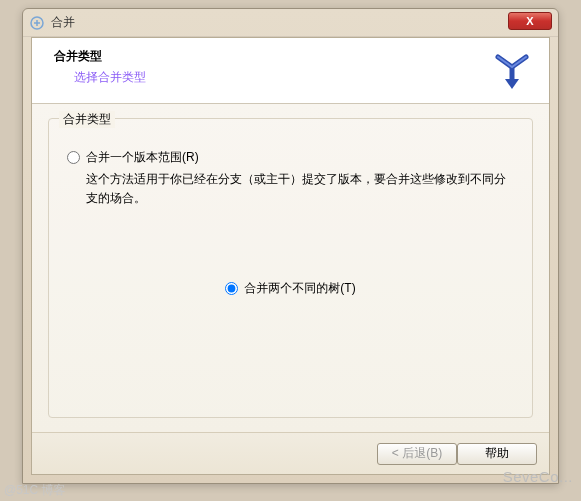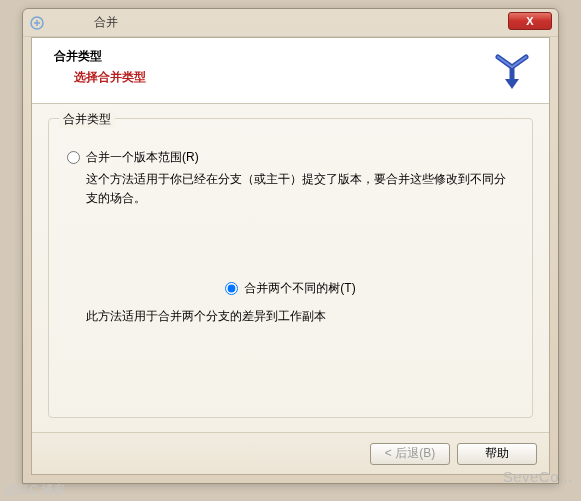--- a/index.html
+++ b/index.html
@@ -23,21 +23,20 @@
       border-radius: 6px 6px 0 0;
       box-shadow: 0 2px 8px rgba(0,0,0,0.2);
     }
     .titlebar {
       height: 28px;
       display: flex;
       align-items: center;
       padding: 0 6px;
       background: transparent;
       border-bottom: 1px solid rgba(0,0,0,0.08);
-      gap: 43px;
     }
     .title-icon {
       width: 16px;
       height: 16px;
       margin-right: 6px;
       display: flex;
       align-items: center;
       justify-content: center;
     }
     .title-text {
@@ -79,23 +78,22 @@
     }
     .header-text {
       flex: 1;
     }
     .header-title {
       font-weight: bold;
       color: #000;
       margin-bottom: 4px;
     }
     .header-sub {
-      color: #b91c1c;
+      color: #8b5cf6;
       padding-left: 20px;
-      font-weight: bold;
     }
     .header-icon {
       width: 46px;
       height: 46px;
       display: flex;
       align-items: center;
       justify-content: center;
       margin-top: 2px;
     }
     .content-area {
@@ -154,21 +152,21 @@
       bottom: 0;
       left: 0;
       right: 0;
       height: 42px;
       background: linear-gradient(to bottom, #f1ece0 0%, #ece5d5 100%);
       border-top: 1px solid #d6cdb9;
       display: flex;
       align-items: center;
       justify-content: flex-end;
       padding: 0 12px;
-      gap: 7px;
+      gap: 0;
     }
     .btn {
       min-width: 80px;
       height: 22px;
       background: linear-gradient(to bottom, #fefefe 0%, #e9e4d8 100%);
       border: 1px solid #9e9582;
       border-radius: 3px;
       color: #000;
       font-size: 12px;
       display: flex;
@@ -242,21 +240,20 @@
         <div class="radio-row">
           <input type="radio" name="mt" class="radio-input" style="">
           <label class="radio-label">合并一个版本范围(R)</label>
         </div>
         <div class="radio-desc">这个方法适用于你已经在分支（或主干）提交了版本，要合并这些修改到不同分支的场合。</div>
 
         <div class="radio-row second">
           <input type="radio" name="mt" class="radio-input" checked="" style="">
           <label class="radio-label">合并两个不同的树(T)</label>
         </div>
-        <div class="radio-desc" style="margin-top:10px">此方法适用于合并两个分支的差异到工作副本</div>
       </div>
     </div>
 
     <div class="button-bar">
       <div class="btn disabled">&lt; 后退(B)</div>
       <div class="btn">帮助</div>
     </div>
   </div>
 </div>
 

